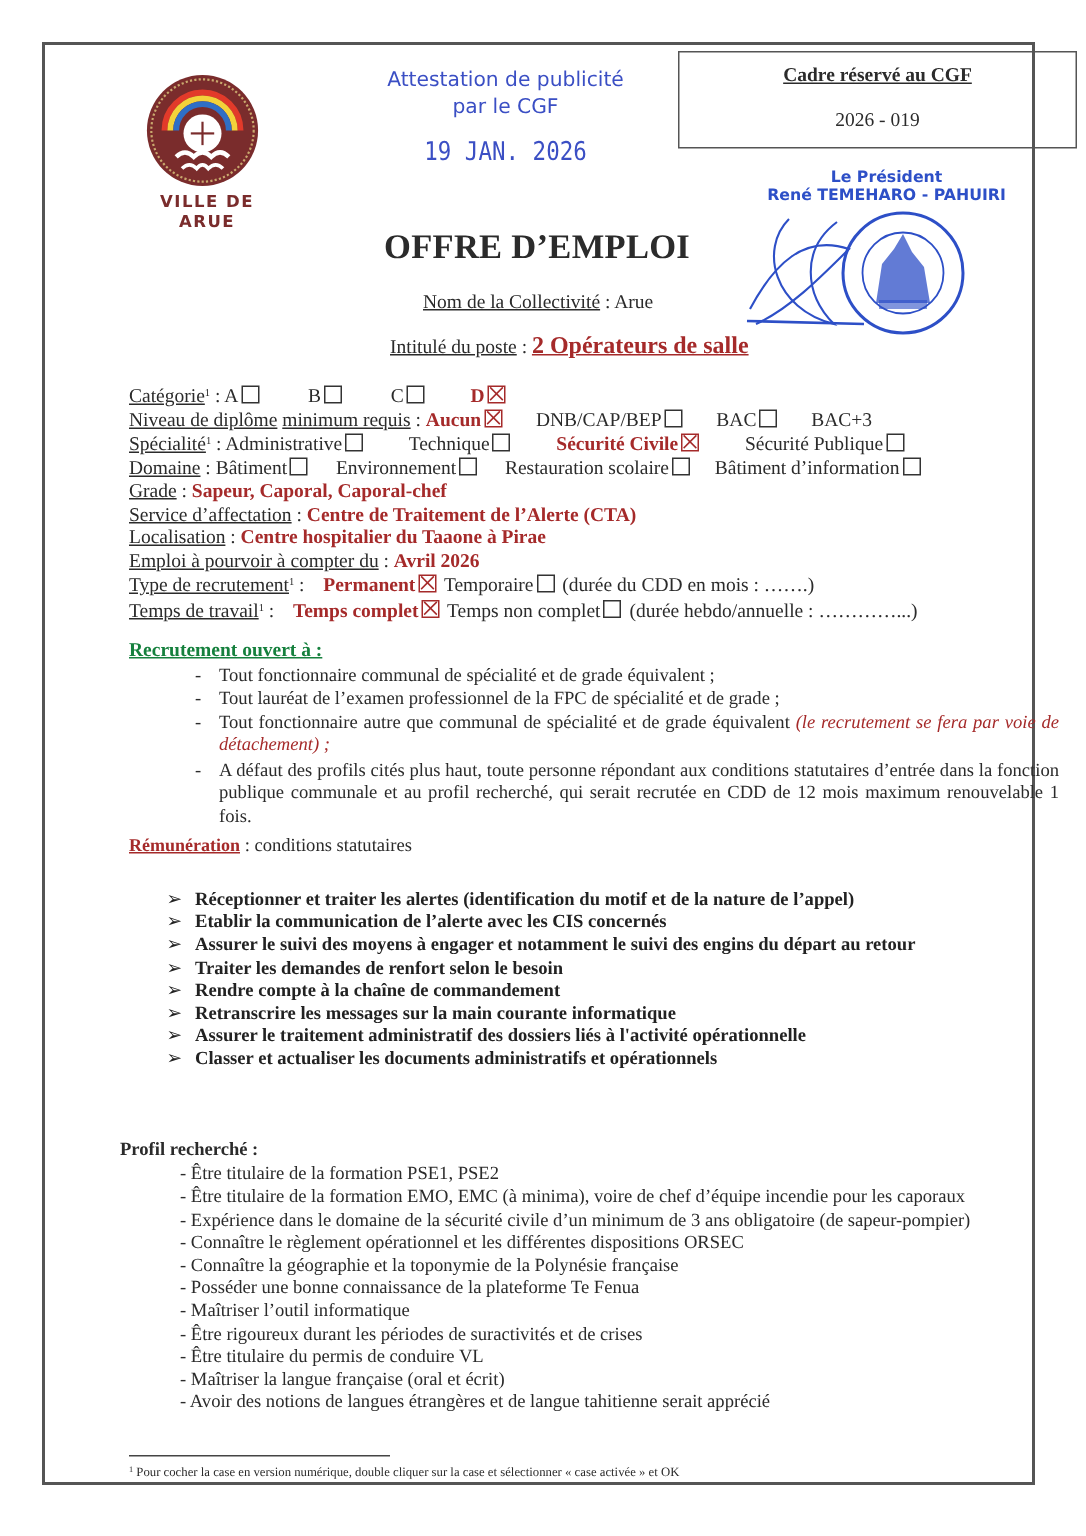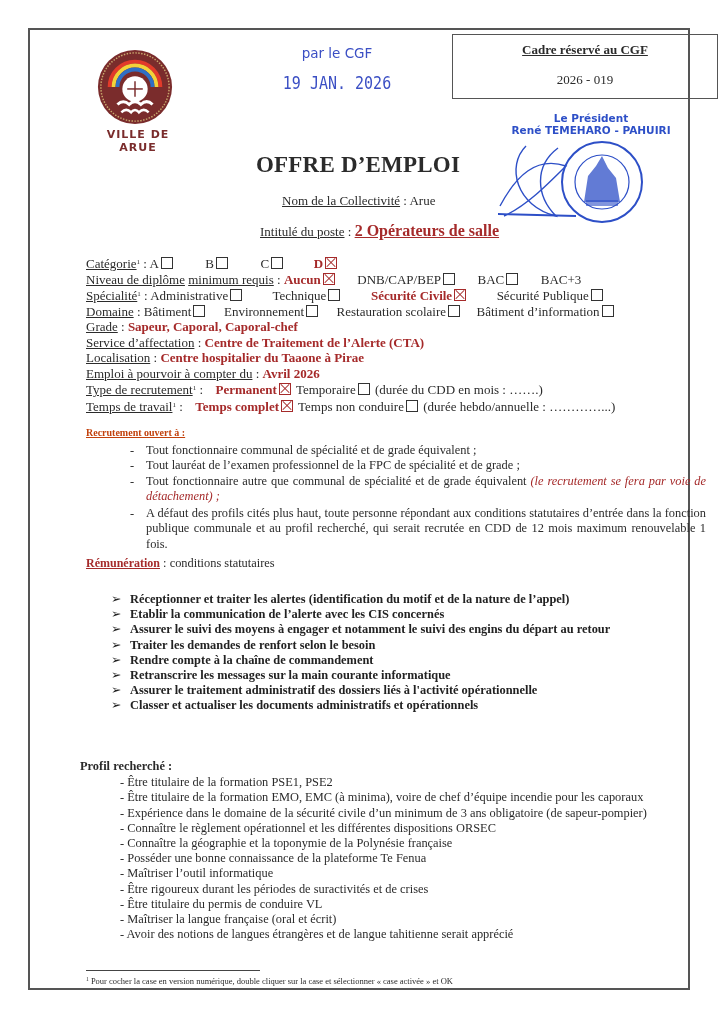--- a/index.html
+++ b/index.html
@@ -34,21 +34,21 @@
   .row { white-space:nowrap; }
   .cb { display:inline-block; width:10px; height:10px; border:1px solid #333; vertical-align:-1px;
         margin:0 2px; position:relative; }
   .cb.x { border-color:#a52a2a; }
   .cb.x::before, .cb.x::after { content:""; position:absolute; left:-1px; top:4px; width:12px; height:1px; background:#a52a2a; }
   .cb.x::before { transform:rotate(45deg); }
   .cb.x::after { transform:rotate(-45deg); }
   sup { font-size:7px; vertical-align:4px; }
   .gap { display:inline-block; }
   
-  .sec-h { font-weight:bold; color:#c2410c; text-decoration:underline; font-size:10px; }
+  .sec-h { font-weight:bold; color:#15803d; text-decoration:underline; font-size:13px; }
   .rec { position:absolute; left:86px; top:425px; width:620px; font-size:12.4px; line-height:15.5px; }
   .rec ul { list-style:none; margin:2px 0 0 0; padding:0 0 0 44px; }
   .rec li { position:relative; padding-left:16px; text-align:justify; width:560px; }
   .rec li::before { content:"-"; position:absolute; left:0; }
   .it { font-style:italic; color:#a52a2a; }
   .remu { position:absolute; left:86px; top:556px; font-size:12.4px; }
   .remu .h { font-weight:bold; color:#a52a2a; text-decoration:underline; font-size:12px; }
   .miss { position:absolute; left:86px; top:587px; font-size:12.4px; line-height:15.2px; }
   .miss ul { list-style:none; margin:5px 0 0 0; padding:0 0 0 25px; }
   .miss li { font-weight:bold; color:#222; white-space:nowrap; }
@@ -75,20 +75,21 @@
   <path d="M22 40 A18 18 0 0 1 58 40" fill="none" stroke="#2f6fc6" stroke-width="4"></path>
   <circle cx="40" cy="42" r="13" fill="#ffffff"></circle>
   <line x1="40" y1="34" x2="40" y2="50" stroke="#7a2c2c" stroke-width="1.5"></line>
   <line x1="32" y1="42" x2="48" y2="42" stroke="#7a2c2c" stroke-width="1.5"></line>
   <path d="M22 58 q6 -6 12 0 q6 -6 12 0 q6 -6 12 0" fill="none" stroke="#ffffff" stroke-width="3"></path>
   <path d="M26 66 q5 -5 10 0 q4 -5 8 0 q5 -5 10 0" fill="none" stroke="#ffffff" stroke-width="2.5"></path>
 </svg>
 <div class="logo-name">VILLE DE ARUE</div>
 
 <div class="stamp1">
+  <div>Attestation de publicité</div>
   <div>par le CGF</div>
   <span class="date">19 JAN. 2026</span>
 </div>
 
 <div class="cgf-box">
   <div class="t">Cadre réservé au CGF</div>
   <div class="n">2026 - 019</div>
 </div>
 
 <div class="stamp2">
@@ -170,21 +171,21 @@
     <span class="u">Type de recrutement</span><sup>1</sup> :
     <span class="gap" style="width:6px"></span>
     <span class="red">Permanent</span><span class="cb x"></span>
     <span>Temporaire</span><span class="cb"></span>
     <span>(durée du CDD en mois : …….)</span>
   </div>
   <div class="row">
     <span class="u">Temps de travail</span><sup>1</sup> :
     <span class="gap" style="width:6px"></span>
     <span class="red">Temps complet</span><span class="cb x"></span>
-    <span>Temps non conduire</span><span class="cb"></span>
+    <span>Temps non complet</span><span class="cb"></span>
     <span>(durée hebdo/annuelle : …………...)</span>
   </div>
 </div>
 
 <div class="rec">
   <div class="sec-h">Recrutement ouvert à :</div>
   <ul>
     <li><span>Tout fonctionnaire communal de spécialité et de grade équivalent ;</span></li>
     <li><span>Tout lauréat de l’examen professionnel de la FPC de spécialité et de grade ;</span></li>
     <li><span>Tout fonctionnaire autre que communal de spécialité et de grade équivalent </span><span class="it">(le recrutement se fera par voie de détachement) ;</span></li>

